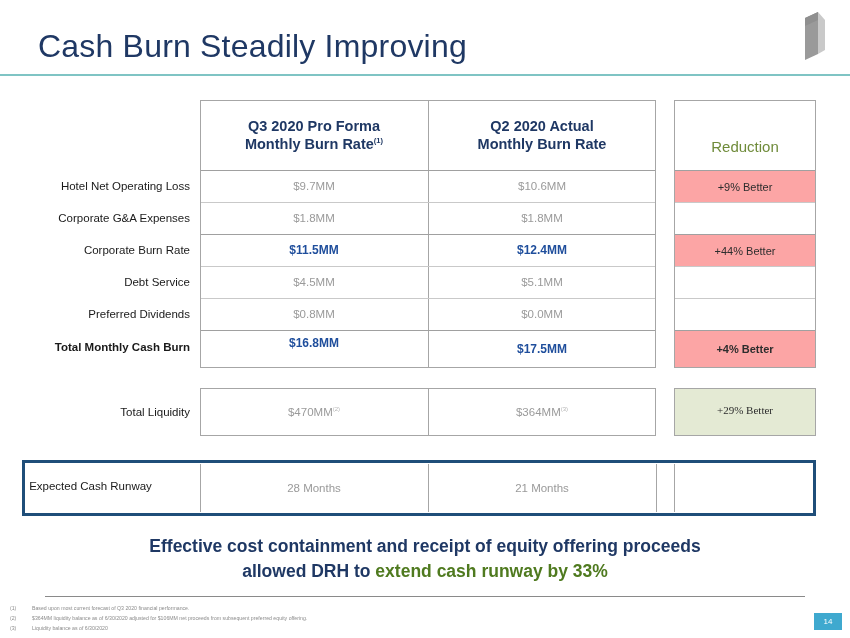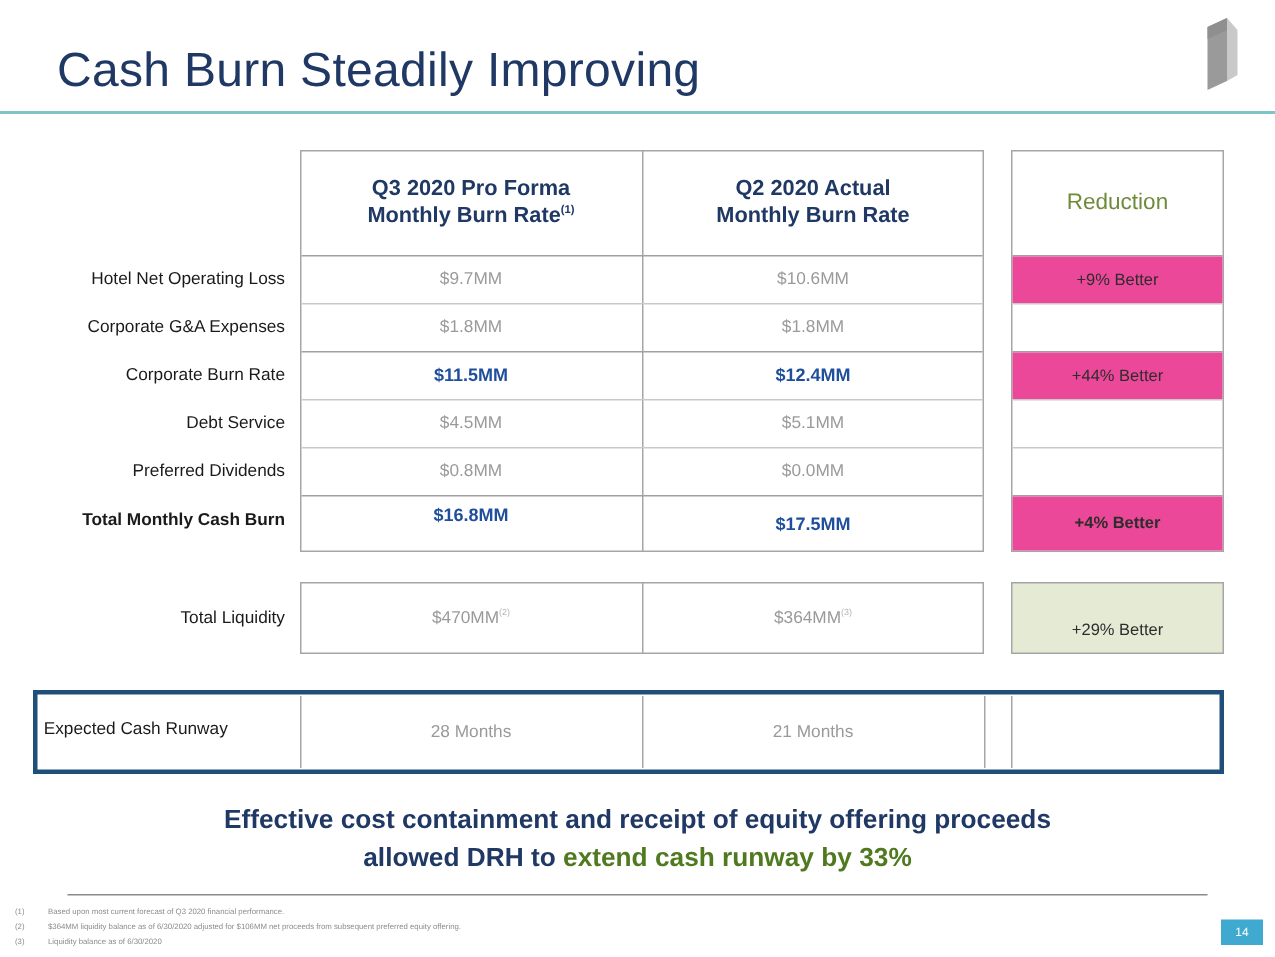--- a/index.html
+++ b/index.html
@@ -79,21 +79,21 @@
   }
   .cellbox.strong {
     color: #1f4e9c;
     font-weight: bold;
     font-size: 12px;
   }
   .cellbox.redux {
     color: #2d2d2d;
     font-size: 11px;
   }
-  .cellbox.redux.on { background: #ec4899; text-align: right; }
+  .cellbox.redux.on { background: #fca5a5; text-align: right; }
   .cellbox.redux.bold { font-weight: bold; }
 
   
   .frame {
     position: absolute;
     box-sizing: border-box;
     border: 1px solid #a6a6a6;
     background: #ffffff;
   }
   .vline {
@@ -116,20 +116,21 @@
     text-align: center;
     font-size: 14.5px;
     font-weight: bold;
     color: #1f3864;
     line-height: 1.25;
   }
   .colhead.green {
     color: #6f8b3a;
     font-weight: normal;
     font-size: 15px;
+    margin-top: 12px;
   }
   sup {
     font-size: 0.52em;
     vertical-align: super;
     line-height: 0;
   }
   .cellbox sup { color: #b5b5b5; }
 
   
   .runway-outer {
@@ -278,21 +279,21 @@
   <div class="vline" style="left:428px; top:310px; height:48px;"></div>
 
   <div class="cellbox" style="left:200px; top:310px; width:228px; height:48px;">
     <span><span>$470MM</span><sup>(2)</sup></span>
   </div>
   <div class="cellbox" style="left:428px; top:310px; width:228px; height:48px;">
     <span><span>$364MM</span><sup>(3)</sup></span>
   </div>
 
   <div class="frame" style="left:674px; top:310px; width:142px; height:48px; background:#e4ead4;"></div>
-  <div class="cellbox redux" style="left:674px; top:318px; width:142px; height:48px;">+29% Better</div>
+  <div class="cellbox redux" style="left:674px; top:308px; width:142px; height:48px;font-family:Liberation Serif, serif;">+29% Better</div>
 
   <div class="runway-outer" style="left:22px; top:382px; width:794px; height:56px;"></div>
 
   <div class="row-label" style="left:-22px; top:403px; width:225px; text-align:center;">Expected Cash Runway</div>
 
   <div class="vline" style="left:200px; top:386px; height:48px;"></div>
   <div class="vline" style="left:428px; top:386px; height:48px;"></div>
   <div class="vline" style="left:656px; top:386px; height:48px;"></div>
   <div class="vline" style="left:674px; top:386px; height:48px;"></div>
 

